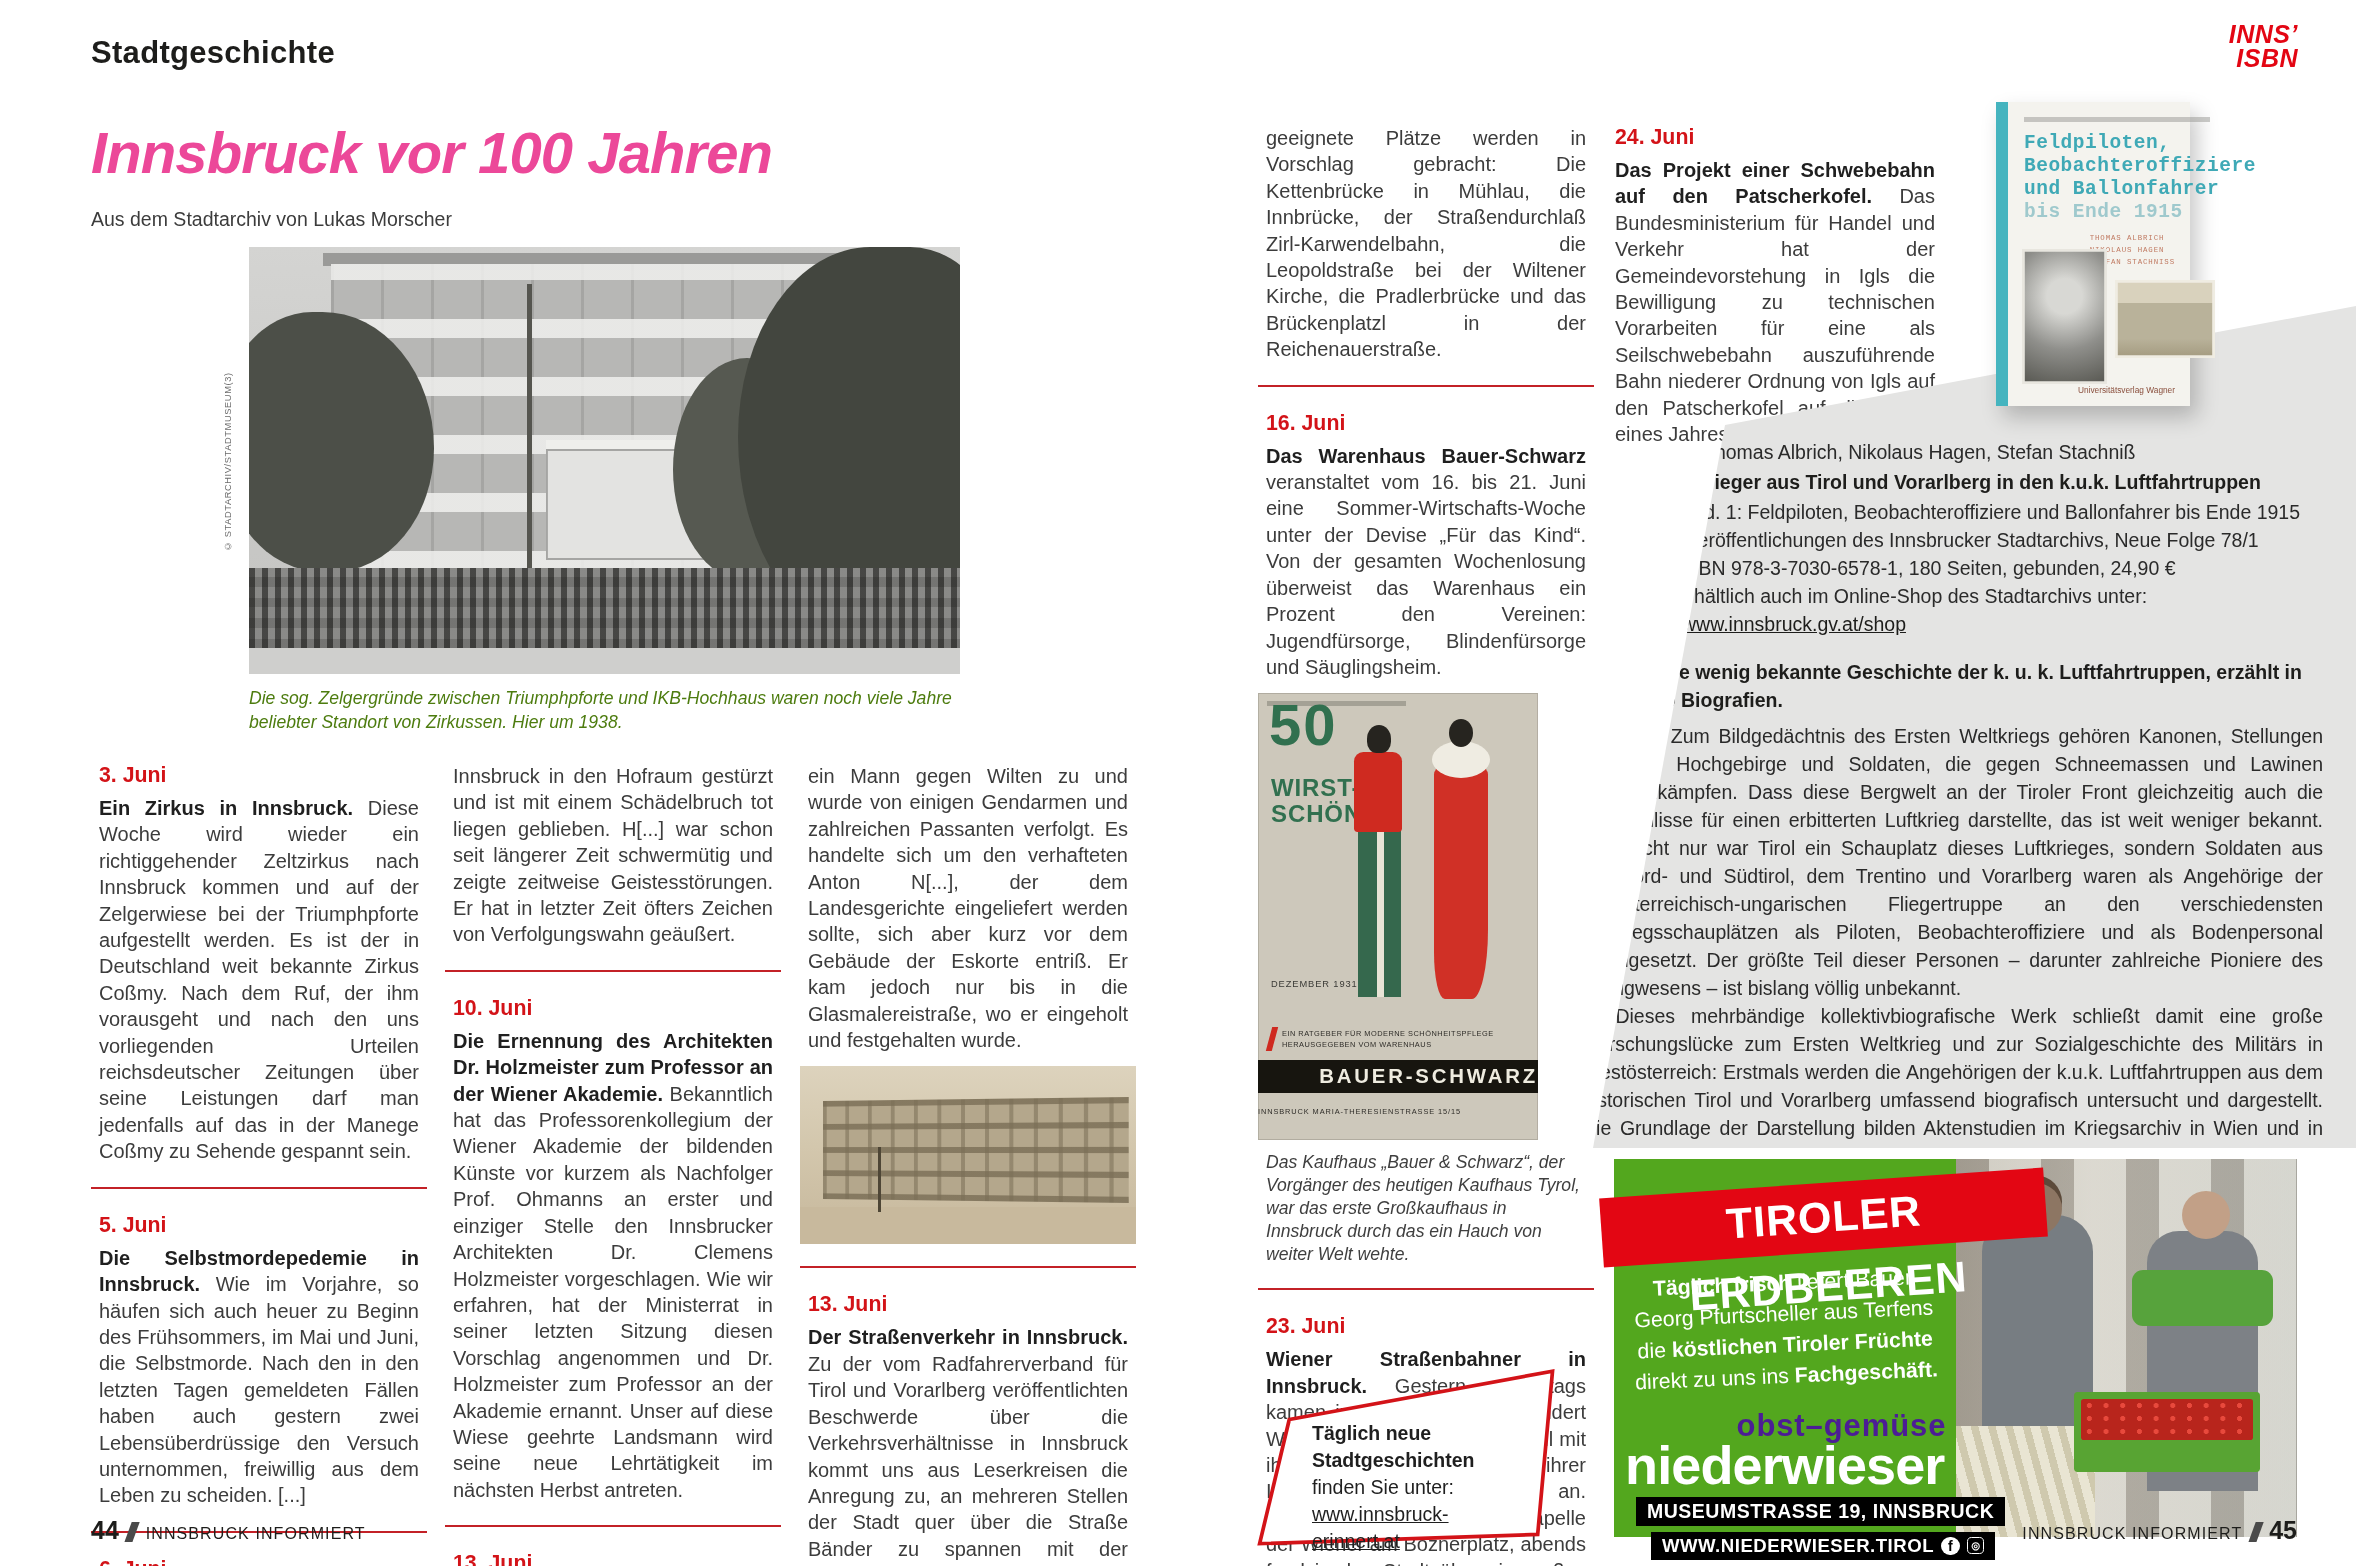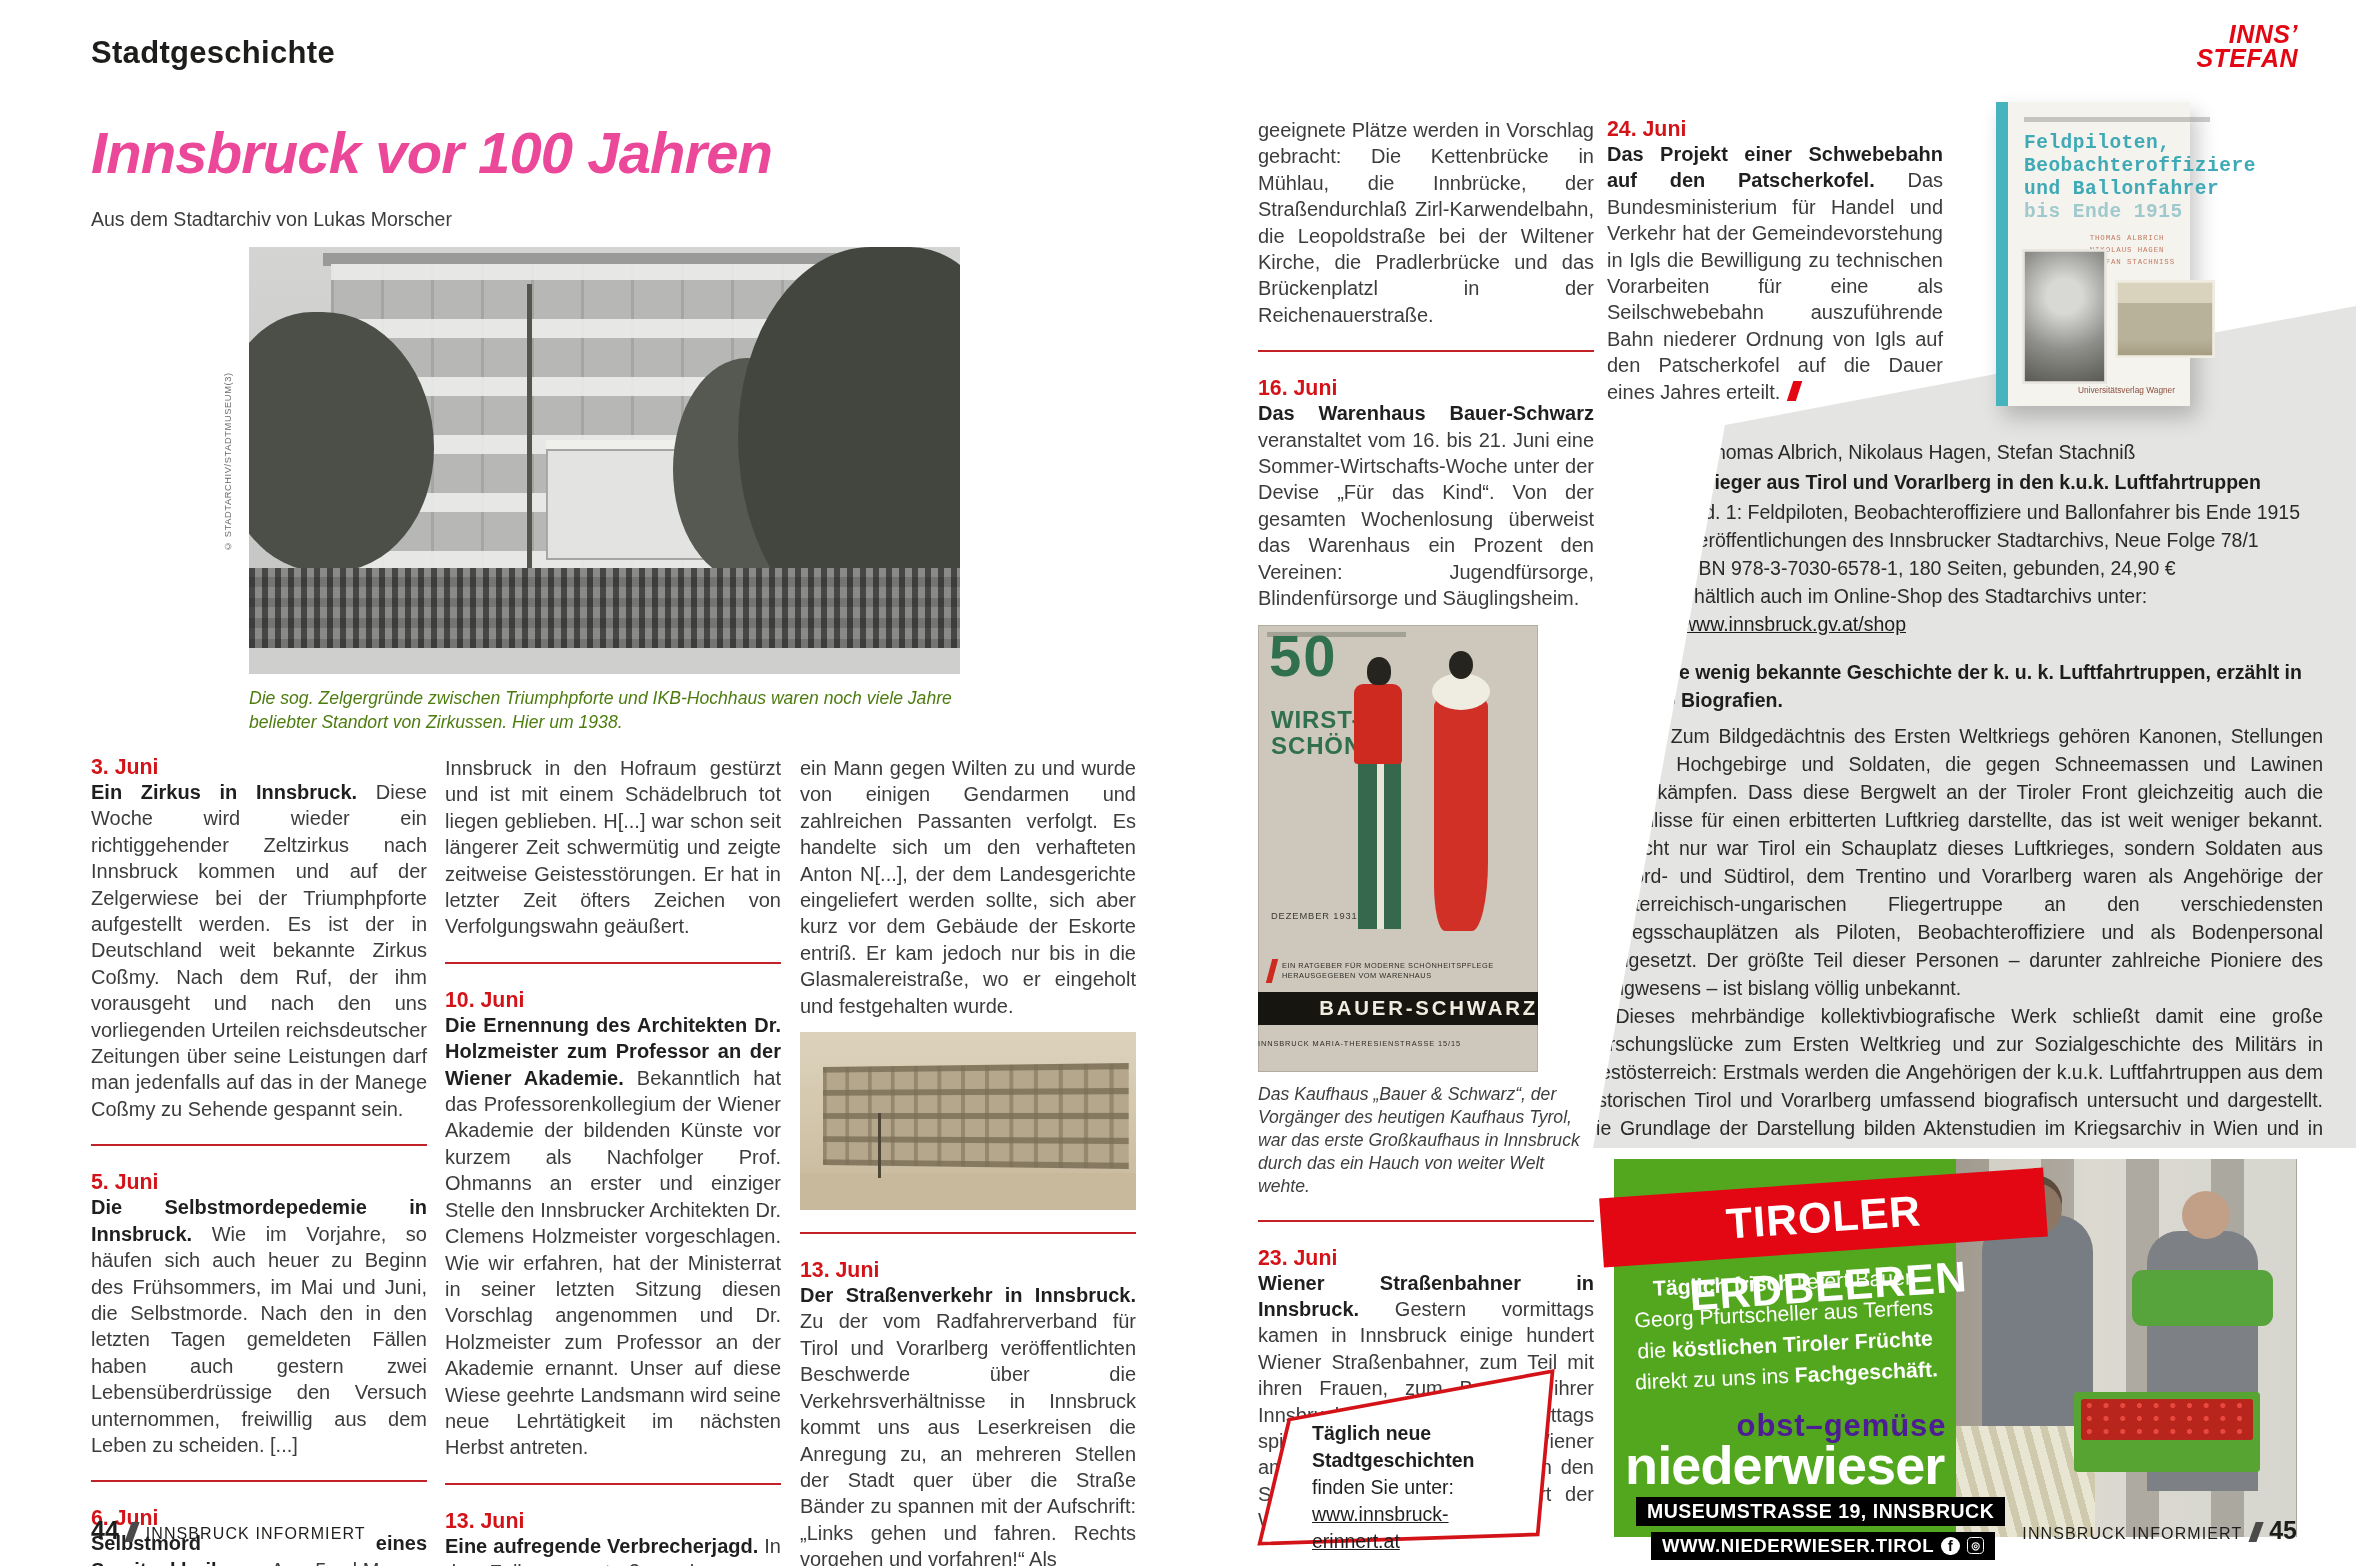--- a/index.html
+++ b/index.html
@@ -29,21 +29,21 @@
         background-image:repeating-linear-gradient(90deg,rgba(40,40,38,.7) 0 6.5px,rgba(130,130,128,.35) 6.5px 13px),
                          repeating-linear-gradient(0deg,rgba(60,60,58,.4) 0 9.3px,transparent 9.3px 20.4px);}
   .mp-street{position:absolute;left:0;bottom:0;width:100%;height:26px;background:#cfcfcd;}
   .mp-pole{position:absolute;left:278px;top:37px;width:4.6px;height:306px;background:#55554f;}
   .main-caption{left:249px;top:686px;width:711px;font-size:17.6px;line-height:24px;font-style:italic;color:#4d7c0f;}
   
   .col{position:absolute;width:336px;font-size:20px;line-height:26.4px;text-align:justify;color:#3c3c3c;}
   .date{color:#d31318;font-weight:bold;font-size:21.3px;line-height:24px;margin:0 0 5.6px 0;text-align:left;}
   .lead{font-weight:bold;color:#1f1f1f;}
   .rule{border:none;border-top:2.8px solid #c32127;margin:22px 0 24px 0;}
-  .col p{margin:0;}
+  .col p{margin:8px;}
   .photo-inline{width:336px;height:178px;margin:13px 0 9.3px 0;position:relative;overflow:hidden;
         background:linear-gradient(#ddd3bd 0%,#d3c7ad 45%,#c6b79b 100%);}
   .lg-building{position:absolute;left:16.7px;top:33px;width:306px;height:102px;background:#b4a78c;
         background-image:repeating-linear-gradient(0deg,rgba(122,110,86,.8) 0 5.6px,transparent 5.6px 24px),
                          repeating-linear-gradient(90deg,rgba(122,110,86,.55) 0 3.7px,transparent 3.7px 24px);
         transform:perspective(278px) rotateY(-4deg);}
   .lg-road{position:absolute;left:0;bottom:0;width:100%;height:37px;background:#c8b99d;}
   .lg-lamp{position:absolute;left:78px;bottom:32px;width:2.8px;height:65px;background:#4e4636;}
   .caption-inline{font-size:17.6px;line-height:23px;font-style:italic;color:#3f3f3f;text-align:left;}
   .endmark{display:inline-block;width:9.3px;height:20.4px;background:#e30613;transform:skewX(-18deg);
@@ -131,21 +131,21 @@
   .footer-left{left:91px;top:1516px;}
   .footer-right{right:59px;top:1516px;text-align:right;}
 </style>
 </head>
 <body>
 
 <div class="abs section-header">Stadtgeschichte</div>
 
 <div class="abs logo">
   <div>INNS’</div>
-  <div>STEFAN</div>
+  <div>ISBN</div>
 </div>
 
 <div class="abs page-title">Innsbruck vor 100 Jahren</div>
 <div class="abs byline">Aus dem Stadtarchiv von Lukas Morscher</div>
 
 <div class="abs photo-credit">© STADTARCHIV/STADTMUSEUM(3)</div>
 
 <div class="abs main-photo">
   <div class="mp-roof"></div>
   <div class="mp-building"></div>

